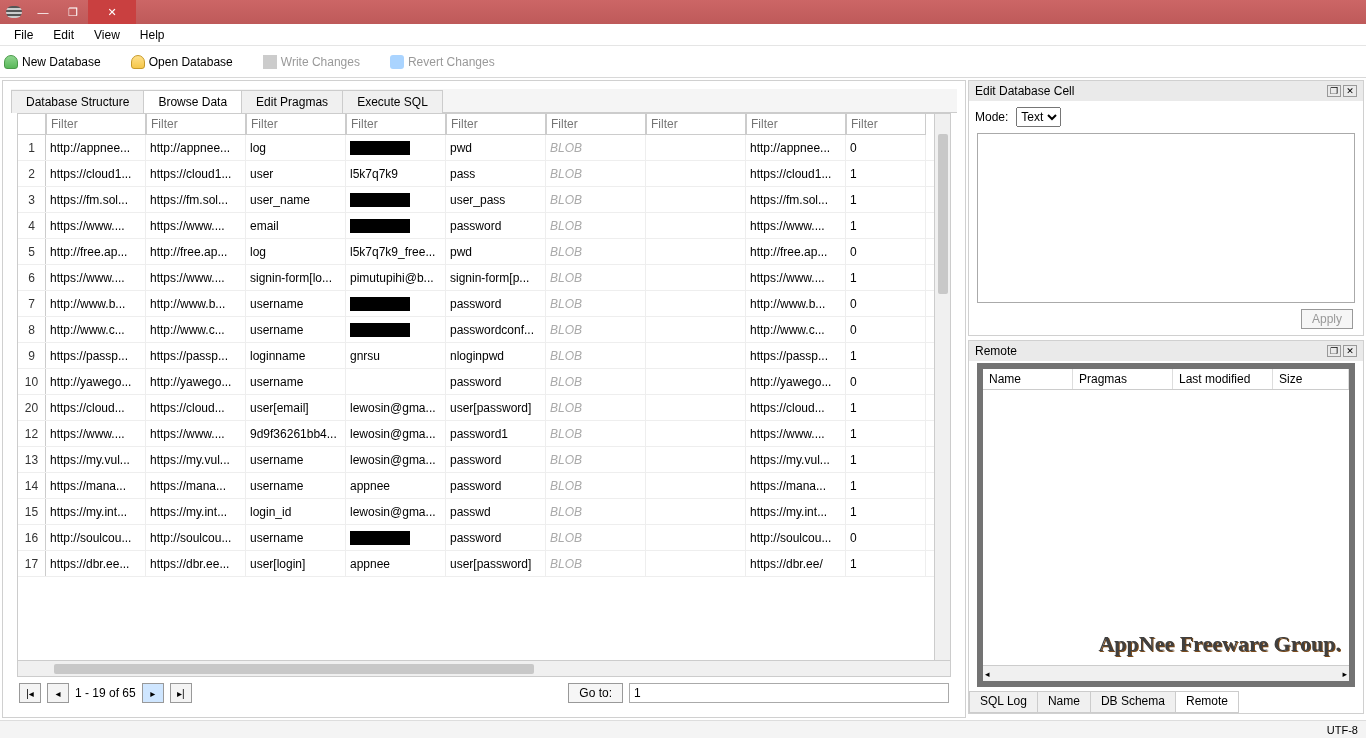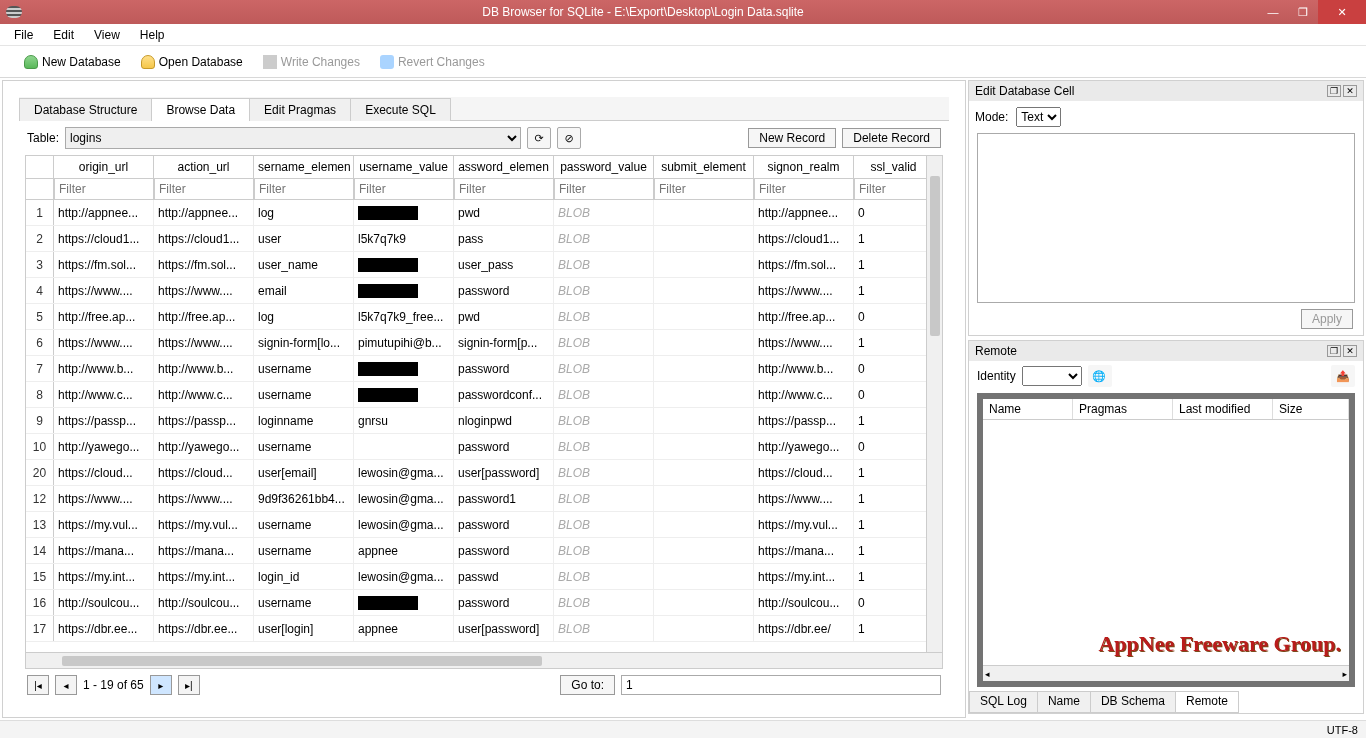--- a/index.html
+++ b/index.html
@@ -5,30 +5,30 @@
 * { box-sizing: border-box; margin: 0; padding: 0; font-family: "Segoe UI", Tahoma, sans-serif; }
 body { background: #fff; width: 1366px; height: 738px; overflow: hidden; position: relative; }
 
 .titlebar { height: 24px; background: linear-gradient(#cc6666,#be5a5a); display: flex; align-items: center; padding: 0 0 0 6px; color: #fff; font-size: 12px; }
 .titlebar .appicon { width: 16px; height: 12px; background: repeating-linear-gradient(#555,#555 2px,#ccc 2px,#ccc 4px); border-radius: 6px; margin-right: 6px; }
 .titlebar .title { flex: 1; text-align: center; font-size: 12px; }
 .titlebar .winbtn { width: 30px; height: 20px; display:flex; align-items:center; justify-content:center; font-size:11px;}
 .titlebar .close { background:#c94040; width:48px; height:24px;}
 .menubar { height: 22px; display:flex; align-items:center; padding:0 6px; font-size:12px; gap:4px; border-bottom:1px solid #e5e5e5;}
 .menubar span { padding:2px 8px; cursor:default;}
-.toolbar { height:32px; display:flex; align-items:center; padding:2px 20px; gap:12px; border-bottom:1px solid #d8d8d8; font-size:12px;}
+.toolbar { height:32px; display:flex; align-items:center; padding:2px 0; gap:22px; border-bottom:1px solid #d8d8d8; font-size:12px;}
 .toolbar .tbbtn { display:flex; align-items:center; gap:4px; padding:2px 4px; }
 .toolbar .tbbtn.disabled { color:#999; }
 .icon-db { width:14px; height:14px; border-radius:7px 7px 3px 3px; background:linear-gradient(#8fd68f,#5ab85a); border:1px solid #4a9a4a; display:inline-block;}
 .icon-db.yellow { background:linear-gradient(#ffe08a,#f5c74a); border-color:#c79a2a;}
 .icon-write { width:14px;height:14px;background:#ccc;display:inline-block;}
 .icon-revert { width:14px;height:14px;background:#aad4ff;display:inline-block;border-radius:3px;}
 
 .workspace { display:flex; height:calc(100% - 24px - 22px - 32px - 18px); }
-.left { width:964px; border:1px solid #d0d0d0; margin:2px; display:flex; flex-direction:column; padding:16px;}
+.left { width:964px; border:1px solid #d0d0d0; margin:2px; display:flex; flex-direction:column; padding:8px;}
 .tabs { height:24px; display:flex; border-bottom:1px solid #ccc; font-size:12px; background:#f5f5f5; }
 .tabs .tab { padding:4px 14px; border:1px solid #ccc; border-bottom:none; margin-right:-1px; background:#f0f0f0; position:relative; top:1px;}
 .tabs .tab.active { background:#fff; }
 .tablebar { display:flex; align-items:center; padding:6px 8px; font-size:12px; gap:6px;}
 .tablebar select { flex:0 0 456px; font-size:12px; height:22px; border:1px solid #aaa;}
 .iconbtn { width:24px; height:22px; border:1px solid #aaa; border-radius:2px; background:#f6f6f6; display:flex; align-items:center; justify-content:center; font-size:11px;}
 .tablebar .spacer { flex:1; }
 .btn { border:1px solid #999; padding:2px 10px; font-size:12px; background:#f6f6f6;}
 .grid { flex:1; overflow:hidden; margin:0 6px; border:1px solid #ccc; display:flex; flex-direction:column; position:relative;}
 .gridhead { display:flex; background:#fff; font-size:12px; border-bottom:1px solid #ccc;}
@@ -59,32 +59,31 @@
 .cellpanel select { font-size:12px; height:20px;}
 .cellpanel .modebtns { margin-left:auto; display:flex; gap:6px;}
 .cellpanel textarea { margin:0 8px; height:170px; border:1px solid #aaa; resize:none;}
 .cellpanel .info { font-size:11px; padding:6px 10px; display:flex;}
 .cellpanel .info .applybtn { margin-left:auto;}
 .remotehdr { display:flex; align-items:center; padding:4px 8px; font-size:12px; gap:6px;}
 .remotehdr select { width:60px; height:20px; font-size:11px;}
 .remotetbl { flex:1; margin:2px 8px 4px; border:6px solid #737373; font-size:12px; position:relative;}
 .remotetbl .rhdr { display:flex; border-bottom:1px solid #ccc;}
 .remotetbl .rhdr div { padding:3px 6px; border-right:1px solid #ddd;}
-.watermark { position:absolute; bottom:24px; right:8px; font-size:22px; font-weight:bold; color:#b91c1c; text-shadow:1px 1px 0 #7a4a1a; font-family:"Comic Sans MS",cursive;}
+.watermark { position:absolute; bottom:24px; right:8px; font-size:22px; font-weight:bold; color:#404040; text-shadow:1px 1px 0 #7a4a1a; font-family:"Comic Sans MS",cursive;}
 .bottomtabs { display:flex; font-size:12px; height:22px;}
 .bottomtabs .btab { border:1px solid #ccc; padding:2px 10px; background:#f0f0f0; margin-right:-1px;}
 .bottomtabs .btab.active { background:#fff;}
 .statusbar { height:18px; background:#f4f4f4; border-top:1px solid #ddd; font-size:11px; display:flex; align-items:center; justify-content:flex-end; padding:0 8px; position:absolute; bottom:0; left:0; right:0;}
 </style>
 </head>
 <body>
 
 <div class="titlebar">
   <span class="appicon"></span>
-  <span class="title">DB Browser for SQLite - E:\Export\Desktop\Login Data.sqlite</span>
   <span class="winbtn">—</span>
   <span class="winbtn">❐</span>
   <span class="winbtn close">✕</span>
 </div>
 
 <div class="menubar">
   <span>File</span>
   <span>Edit</span>
   <span>View</span>
   <span>Help</span>
@@ -110,42 +109,21 @@
 </div>
 
 <div class="workspace">
   <div class="left">
     <div class="tabs">
       <div class="tab">Database Structure</div>
       <div class="tab active">Browse Data</div>
       <div class="tab">Edit Pragmas</div>
       <div class="tab">Execute SQL</div>
     </div>
-    <div class="tablebar">
-      <span>Table:</span>
-      <select><option>logins</option></select>
-      <span class="iconbtn">⟳</span>
-      <span class="iconbtn">⊘</span>
-      <span class="spacer"></span>
-      <button class="btn">New Record</button>
-      <button class="btn">Delete Record</button>
-    </div>
     <div class="grid">
-      <div class="gridhead" id="gridhead">
-          <div class="hcell" style="width: 28px;"></div>
-          <div class="hcell" style="width: 100px;">origin_url</div>
-          <div class="hcell" style="width: 100px;">action_url</div>
-          <div class="hcell" style="width: 100px;">sername_elemen</div>
-          <div class="hcell" style="width: 100px;">username_value</div>
-          <div class="hcell" style="width: 100px;">assword_elemen</div>
-          <div class="hcell" style="width: 100px;">password_value</div>
-          <div class="hcell" style="width: 100px;">submit_element</div>
-          <div class="hcell" style="width: 100px;">signon_realm</div>
-          <div class="hcell" style="width: 80px;">ssl_valid</div>
-        </div>
       <div class="gridfilter" id="gridfilter">
           <div style="width: 28px; border-right: 1px solid rgb(204, 204, 204); border-bottom: 1px solid rgb(204, 204, 204);"></div>
           <input placeholder="Filter" style="width: 100px;">
           <input placeholder="Filter" style="width: 100px;">
           <input placeholder="Filter" style="width: 100px;">
           <input placeholder="Filter" style="width: 100px;">
           <input placeholder="Filter" style="width: 100px;">
           <input placeholder="Filter" style="width: 100px;">
           <input placeholder="Filter" style="width: 100px;">
           <input placeholder="Filter" style="width: 100px;">
@@ -440,27 +418,20 @@
       </div>
     </div>
 
     <div class="panel" style="flex:1;">
       <div class="panelhead">
           <span>Remote</span>
           <span class="sp"></span>
           <span class="pbtn">❐</span>
           <span class="pbtn">✕</span>
         </div>
-      <div class="remotehdr">
-        <span>Identity</span>
-        <select></select>
-        <span class="iconbtn" style="border:none">🌐</span>
-        <span style="flex:1"></span>
-        <span class="iconbtn" style="border:none">📤</span>
-      </div>
       <div class="remotetbl">
         <div class="rhdr">
           <div style="width:90px">Name</div>
           <div style="width:100px">Pragmas</div>
           <div style="width:100px">Last modified</div>
           <div style="flex:1">Size</div>
         </div>
         <div class="watermark">AppNee Freeware Group.</div>
         <div style="position:absolute;bottom:0;left:0;right:0;height:16px;background:#f0f0f0;border-top:1px solid #ccc;display:flex;align-items:center;">
             <span style="margin-left:2px;font-size:9px">◂</span>

